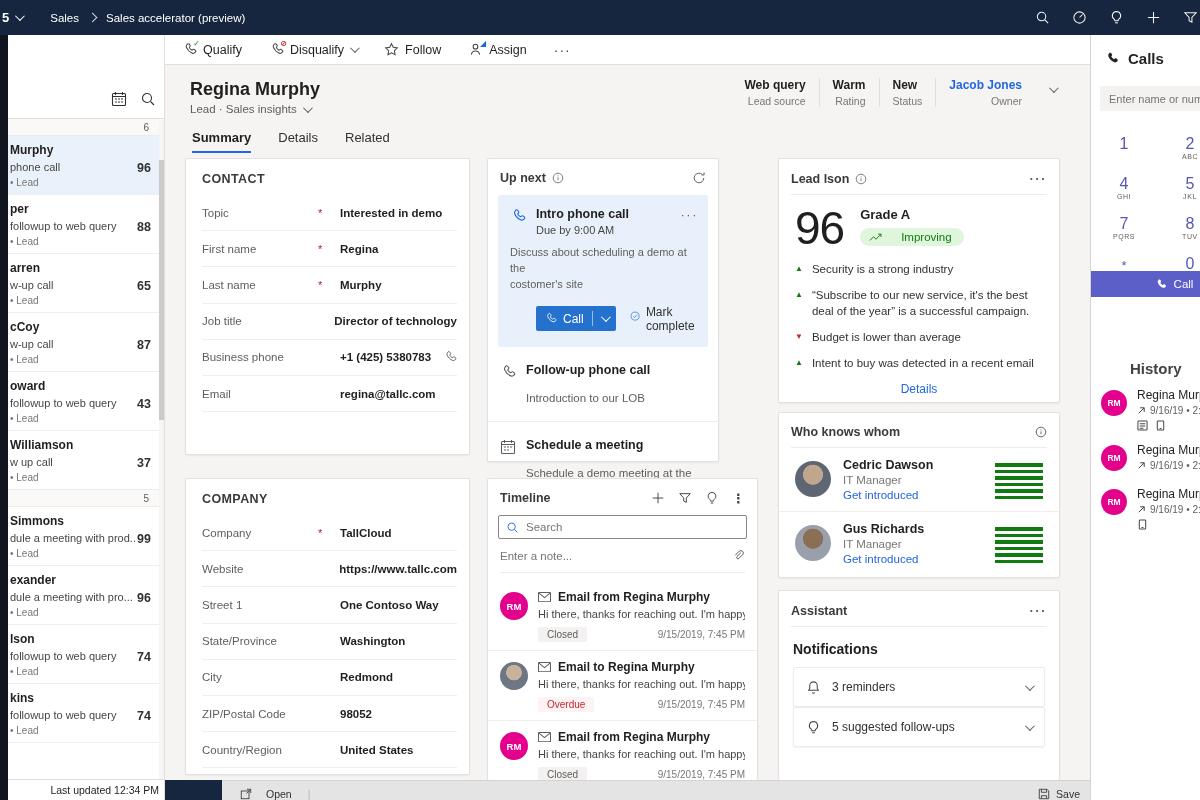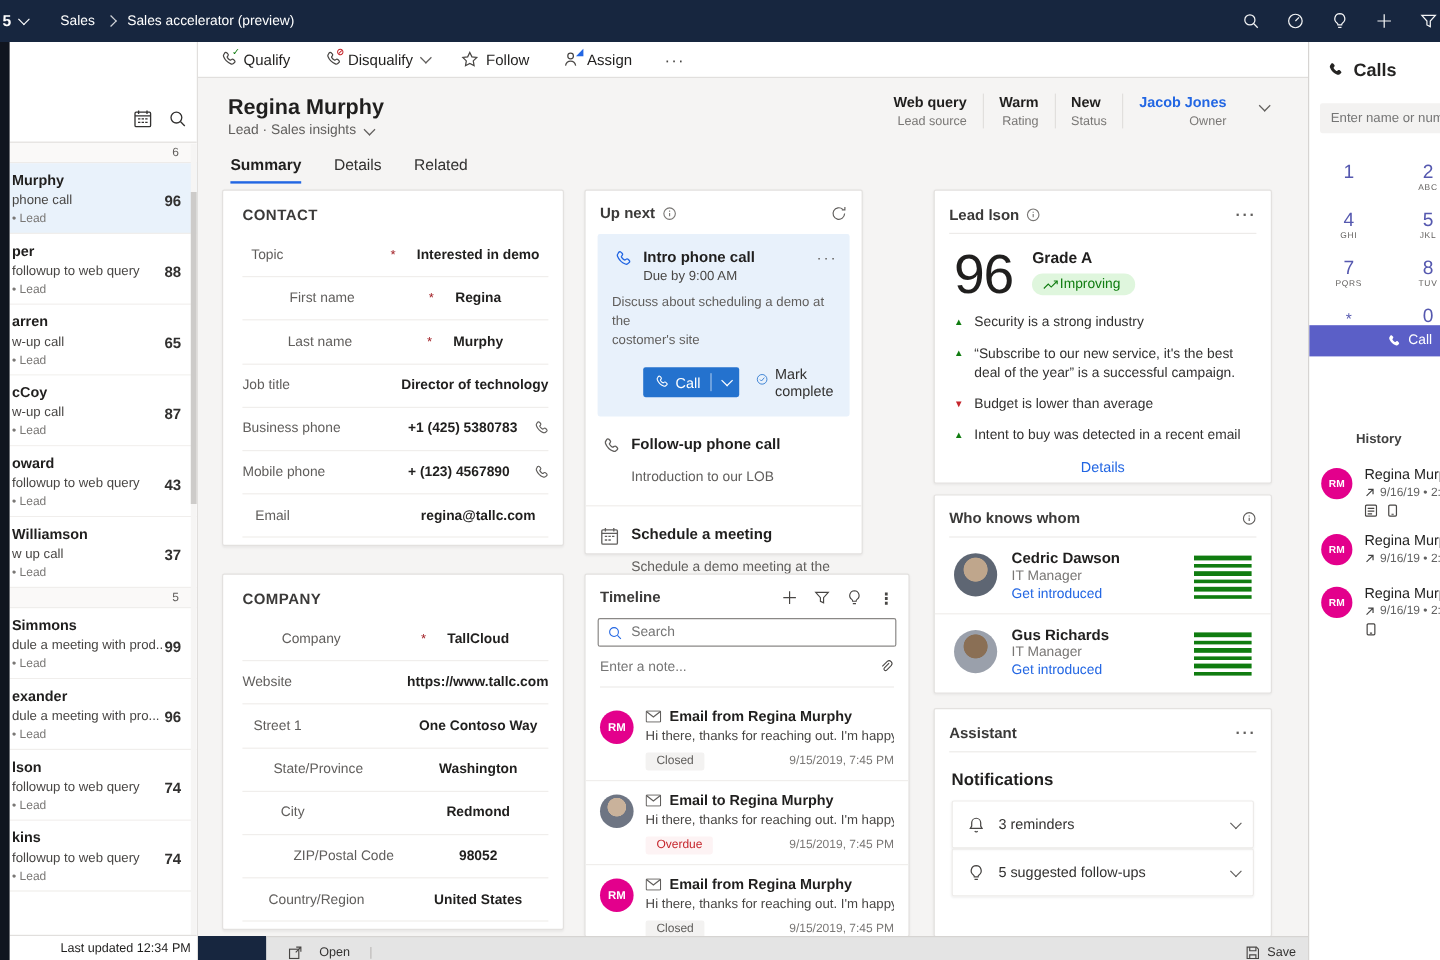--- a/index.html
+++ b/index.html
@@ -61,21 +61,21 @@
   .card { position:absolute; background:#FFF; border:1px solid #E3E1DF; border-radius:2px; box-shadow:0 1px 2px rgba(0,0,0,.05); }
   #card-contact { left:20px; top:123px; width:285px; height:297px; }
   #card-company { left:20px; top:443px; width:285px; height:297px; }
   #card-upnext  { left:322px; top:123px; width:232px; height:304px; }
   #card-timeline{ left:322px; top:443px; width:271px; bottom:19px; overflow:hidden; }
   #card-score   { left:613px; top:123px; width:282px; height:245px; }
   #card-wkw     { left:613px; top:377px; width:282px; height:166px; }
   #card-assist  { left:613px; top:555px; width:282px; bottom:19px; overflow:hidden; }
 
   .sec-title { padding:13px 16px 9px 16px; font-size:12.5px; font-weight:600; color:#3B3A39; letter-spacing:.4px; }
-  .frow { display:flex; align-items:center; height:36.2px; margin:0 12px 0 16px; border-bottom:1px solid #F0EEEC;justify-content:center; }
+  .frow { display:flex; align-items:center; height:36.2px; margin:0 12px 0 16px; border-bottom:1px solid #F0EEEC; }
   .flabel { width:116px; font-size:11.5px; color:#605E5C; }
   .fstar { width:22px; font-size:11px; color:#A4262C; }
   .fvalue { font-size:11.5px; font-weight:700; color:#201F1E; white-space:nowrap; }
   .ficon { margin-left:auto; width:14px; height:14px; color:#605E5C; }
 
   .card-hd { display:flex; align-items:center; padding:12px 12px 8px 12px; font-size:12.5px; font-weight:600; color:#3B3A39; gap:6px; }
   .info-ic { width:12px; height:12px; color:#797775; }
   .hd-right { margin-left:auto; color:#605E5C; }
   .more-dots { font-size:13px; letter-spacing:1.5px; color:#605E5C; }
 
@@ -114,21 +114,21 @@
   .tl-meta { display:flex; align-items:center; margin-top:7px; }
   .badge { font-size:10px; padding:2px 9px; border-radius:2px; background:#F3F2F1; color:#5E5C5A; }
   .badge.overdue { background:#FDF3F4; color:#C5262C; }
   .tl-date { margin-left:auto; font-size:10px; color:#797775; }
 
   
   .ls-div { height:1px; background:#EDEBE9; margin:0 12px; }
   .ls-top { display:flex; padding:10px 16px 6px 16px; gap:16px; align-items:flex-start; }
   .ls-num { font-size:46px; font-weight:300; color:#201F1E; line-height:1; letter-spacing:-1px; }
   .ls-grade { font-size:13px; font-weight:700; color:#201F1E; padding-top:2px; }
-  .ls-pill { margin-top:6px; display:inline-flex; align-items:center; gap:0; background:#DFF6DD; color:#107C10; font-size:11.5px; border-radius:11px; padding:3px 12px 3px 9px; }
+  .ls-pill { margin-top:6px; display:inline-flex; align-items:center; gap:18px; background:#DFF6DD; color:#107C10; font-size:11.5px; border-radius:11px; padding:3px 12px 3px 9px; }
   .ls-ins { padding:4px 16px 0 16px; }
   .ls-i { display:flex; gap:9px; font-size:11.5px; color:#323130; margin-bottom:9px; line-height:1.45; }
   .tri { font-size:8px; padding-top:2px; }
   .tri.up { color:#107C10; } .tri.down { color:#C5262C; }
   .ls-details { text-align:center; color:#2266E3; font-size:12px; padding-top:2px; }
 
   
   .wkw-p { display:flex; padding:10px 16px 9px 16px; border-bottom:1px solid #F0EEEC; position:relative; }
   .wkw-p:last-of-type { border-bottom:none; }
   .wkw-av { width:36px; height:36px; border-radius:50%; background:radial-gradient(circle at 50% 38%, #BFA68C 0 34%, #5E6673 36% 100%); margin:3px 12px 0 0; flex:none; }
@@ -156,21 +156,21 @@
   .rpanel { position:absolute; left:1090px; top:35px; bottom:0; width:110px; background:#FFF; border-left:1px solid #D6D4D2; overflow:hidden; z-index:12; }
   .calls-head { display:flex; align-items:center; gap:9px; margin:15px 0 0 13px; font-size:15px; font-weight:600; color:#252423; }
   .calls-head .w { width:15px; height:15px; color:#252423; }
   .calls-input { margin:19px 0 0 9px; width:200px; height:25px; background:#F3F2F1; border:none; border-radius:2px; font-size:11px; color:#605E5C; padding:0 9px; font-family:inherit; outline:none; }
   .dialpad { position:absolute; left:0; top:100px; width:200px; display:grid; grid-template-columns:66px 66px; row-gap:7px; justify-items:center; }
   .dp-key { text-align:center; height:33px; }
   .dp-d { font-size:16px; color:#5558AF; line-height:1.15; }
   .dp-l { font-size:7px; color:#605E5C; letter-spacing:.6px; }
   .rp-call { position:absolute; left:0; top:236px; width:165px; height:26px; background:#5B5FC7; color:#FFF; display:flex; align-items:center; justify-content:center; gap:7px; font-size:11.5px; }
   .rp-call .w { width:13px; height:13px; }
-  .hist-h { position:absolute; left:10px; top:325px; font-size:11px; font-weight:700; color:#424242;padding-left:29px; }
+  .hist-h { position:absolute; left:10px; top:325px; font-size:15px; font-weight:700; color:#424242;padding-left:29px; }
   .hist-e { position:absolute; left:10px; width:220px; }
   .hist-av { position:absolute; left:0; top:2px; width:26px; height:26px; border-radius:50%; background:#E3008C; color:#FFF; font-size:8.5px; font-weight:700; display:flex; align-items:center; justify-content:center; }
   .hist-b { margin-left:36px; }
   .hist-n { font-size:12px; color:#242424; white-space:nowrap; }
   .hist-m { display:flex; align-items:center; gap:4px; font-size:10px; color:#616161; margin-top:3px; white-space:nowrap; }
   .hist-m .w { width:9px; height:9px; color:#424242; flex:none; }
   .hist-ics { display:flex; gap:7px; margin-top:4px; color:#484644; }
   .hist-ics .w { width:11px; height:11px; }
 </style>
 </head>
@@ -399,30 +399,20 @@
     </div>
     <div class="frow">
       <span class="flabel">Job title</span>
       <span class="fstar"></span>
       <span class="fvalue">Director of technology</span>
     </div>
     <div class="frow">
       <span class="flabel">Business phone</span>
       <span class="fstar"></span>
       <span class="fvalue">+1 (425) 5380783</span>
-      <span class="ficon">
-          <svg viewBox="0 0 16 16">
-            <path class="ic" d="M5.7 2.2c.4-.5 1.2-.6 1.7-.1l1 1c.5.5.5 1.2.1 1.7l-.6.8c-.1.2-.1.4 0 .6.6 1 1.4 1.8 2.4 2.4.2.1.4.1.6 0l.8-.6c.5-.4 1.3-.4 1.7.1l1 1c.5.5.4 1.3-.1 1.7l-1 .8c-.6.5-1.5.7-2.2.4-3-1.2-5.3-3.5-6.5-6.5-.3-.8-.1-1.6.4-2.2z"></path>
-          </svg>
-        </span>
-    </div>
-    <div class="frow">
-      <span class="flabel">Mobile phone</span>
-      <span class="fstar"></span>
-      <span class="fvalue">+ (123) 4567890</span>
       <span class="ficon">
           <svg viewBox="0 0 16 16">
             <path class="ic" d="M5.7 2.2c.4-.5 1.2-.6 1.7-.1l1 1c.5.5.5 1.2.1 1.7l-.6.8c-.1.2-.1.4 0 .6.6 1 1.4 1.8 2.4 2.4.2.1.4.1.6 0l.8-.6c.5-.4 1.3-.4 1.7.1l1 1c.5.5.4 1.3-.1 1.7l-1 .8c-.6.5-1.5.7-2.2.4-3-1.2-5.3-3.5-6.5-6.5-.3-.8-.1-1.6.4-2.2z"></path>
           </svg>
         </span>
     </div>
     <div class="frow">
       <span class="flabel">Email</span>
       <span class="fstar"></span>
       <span class="fvalue">regina@tallc.com</span>

